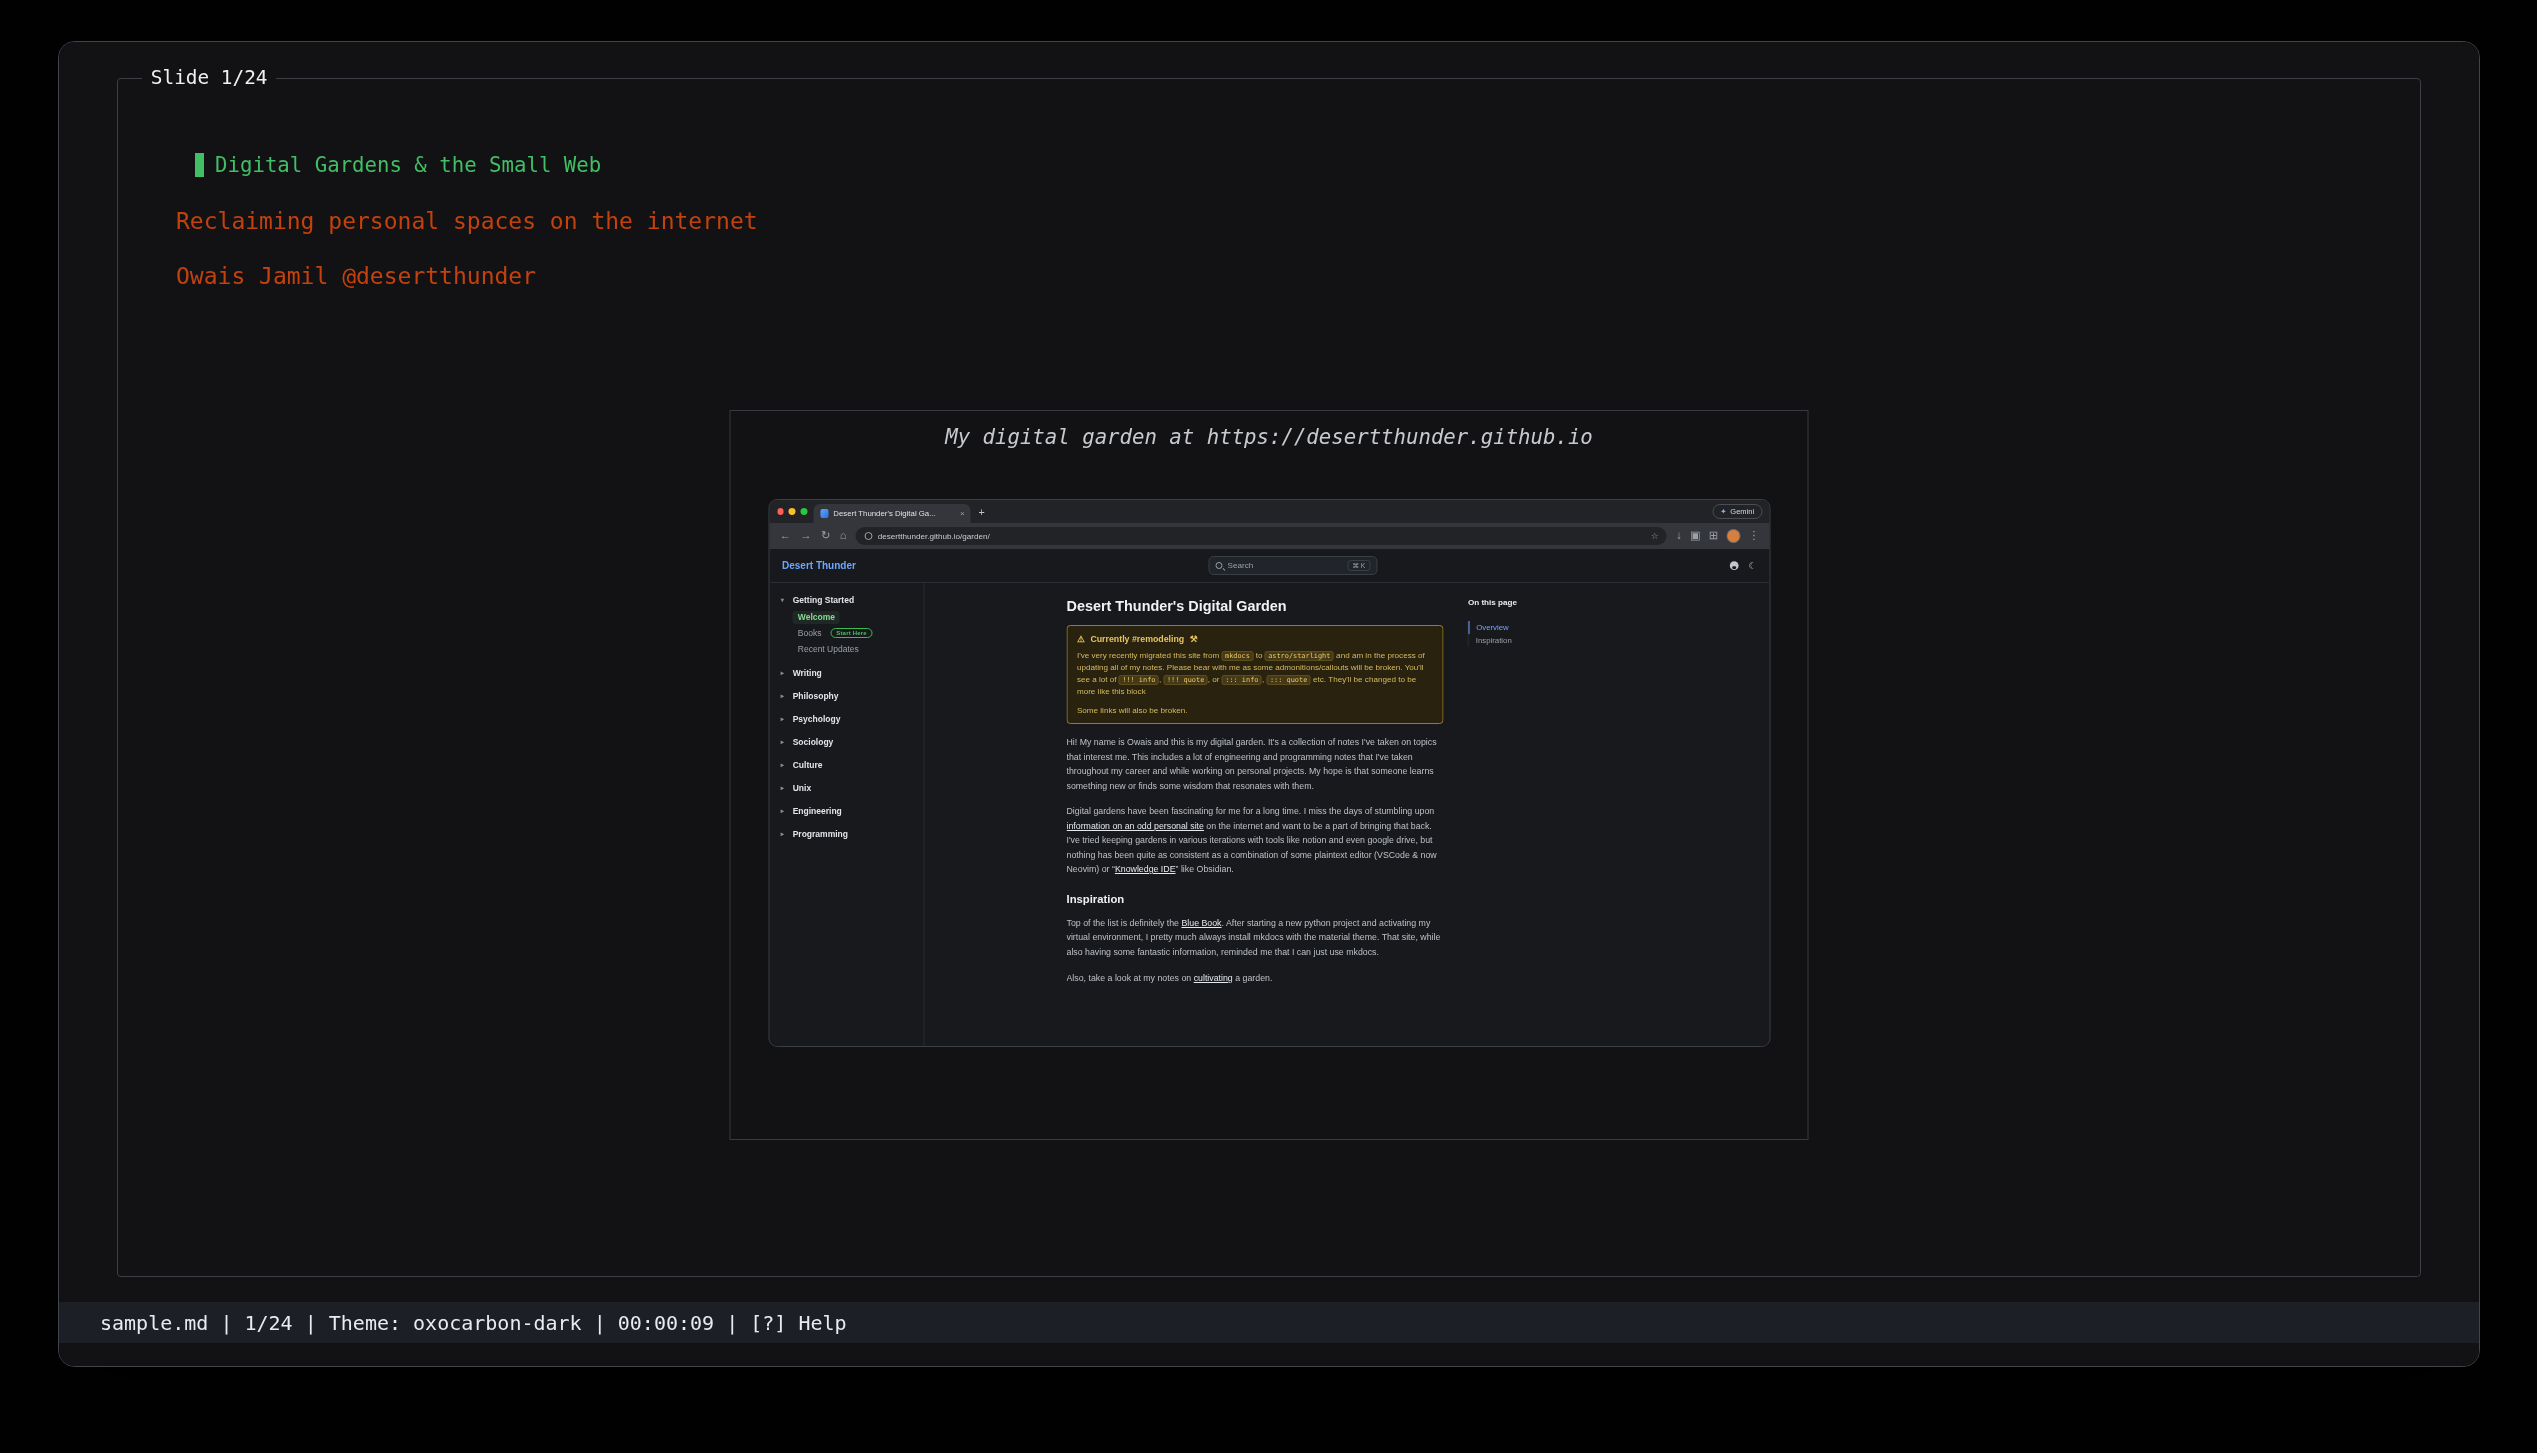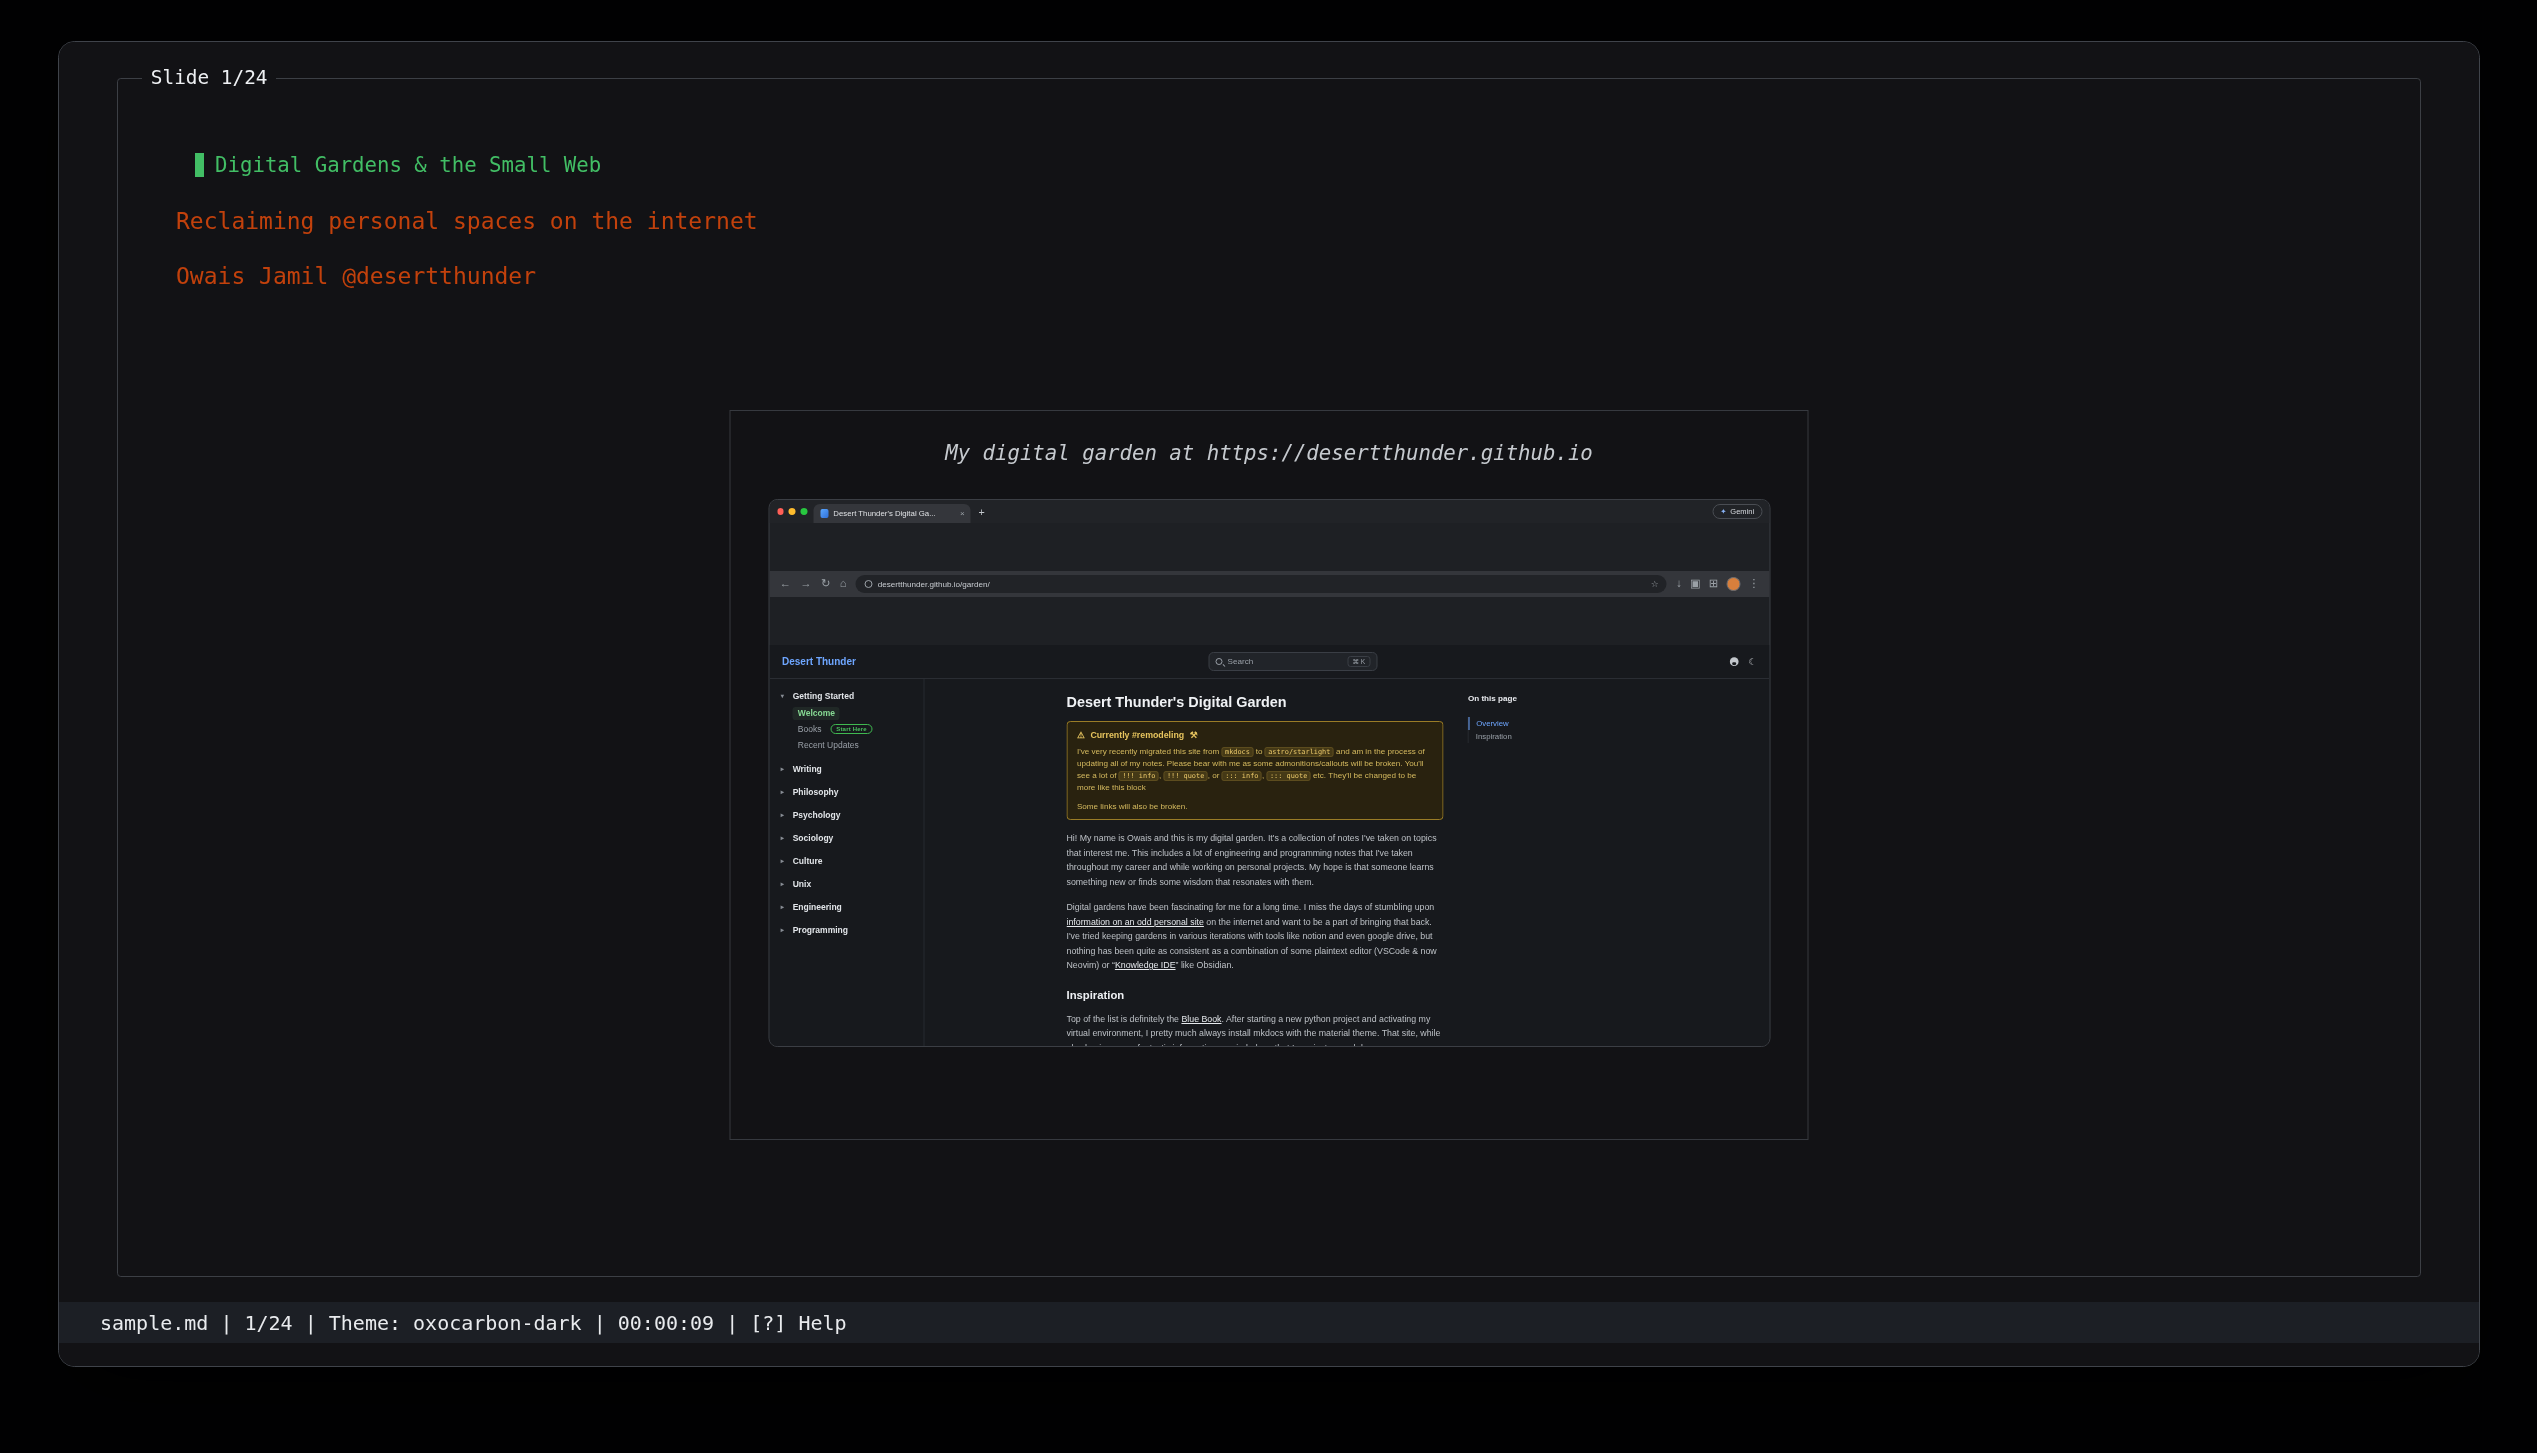--- a/index.html
+++ b/index.html
@@ -28,26 +28,26 @@
     color:#eef0f3; font-size:19.4px; line-height:26px; white-space:nowrap; }
   .slide-heading { position:absolute; left:58px; top:74px; display:flex; align-items:center;
     color:#42be65; font-size:20.7px; white-space:nowrap;margin-left:19px; }
   .hblock { display:inline-block; width:9.4px; height:24px; background:#42be65; margin-right:10.7px; }
   .slide-line { position:absolute; left:58px; color:#c2410c; font-size:23px; white-space:nowrap; }
   .slide-line.l1 { top:129px; } .slide-line.l2 { top:184px; }
 
   .image-panel { position:absolute; left:50%; transform:translateX(-50%); top:331px;
     width:1079px; height:730px; border:1.3px solid #36393f; }
   .img-caption { position:absolute; top:13.8px; left:0; width:100%; text-align:center;
-    font-style:italic; font-size:20.7px; color:#c6cacf; white-space:nowrap;margin-top:16px; }
+    font-style:italic; font-size:20.7px; color:#c6cacf; white-space:nowrap; }
 
   
   .browser { position:absolute; left:38px; top:88px; width:1002px; height:548px;
     border-radius:8.8px; overflow:hidden; background:#1e2024; border:0.6px solid #3b3e44;
-    display:flex; flex-direction:column; font-family:"Liberation Sans",sans-serif;gap:48px; }
+    display:flex; flex-direction:column; font-family:"Liberation Sans",sans-serif; }
   .bw-tabstrip { flex:0 0 23px; background:#212327; display:flex; align-items:flex-end; padding:0 7.5px; }
   .bw-lights { display:flex; gap:5px; align-self:center; padding-right:6.3px; }
   .bw-light { width:6.9px; height:6.9px; border-radius:50%; }
   .bw-tab { height:19px; width:157px; background:#34363b; border-radius:6.3px 6.3px 0 0;
     display:flex; align-items:center; gap:5px; padding:0 6.3px; color:#dfe1e4; font-size:7.8px; }
   .tab-title { flex:1; white-space:nowrap; overflow:hidden; text-overflow:ellipsis; }
   .favicon { width:8.1px; height:8.1px; border-radius:1.9px; flex:0 0 auto;
     background:linear-gradient(135deg,#5aa7ff,#2f6fd8); }
   .tab-close { color:#9aa0a6; font-size:8.1px; }
   .bw-newtab { color:#c3c7cc; font-size:10.7px; padding:0 7.5px; align-self:center; }

